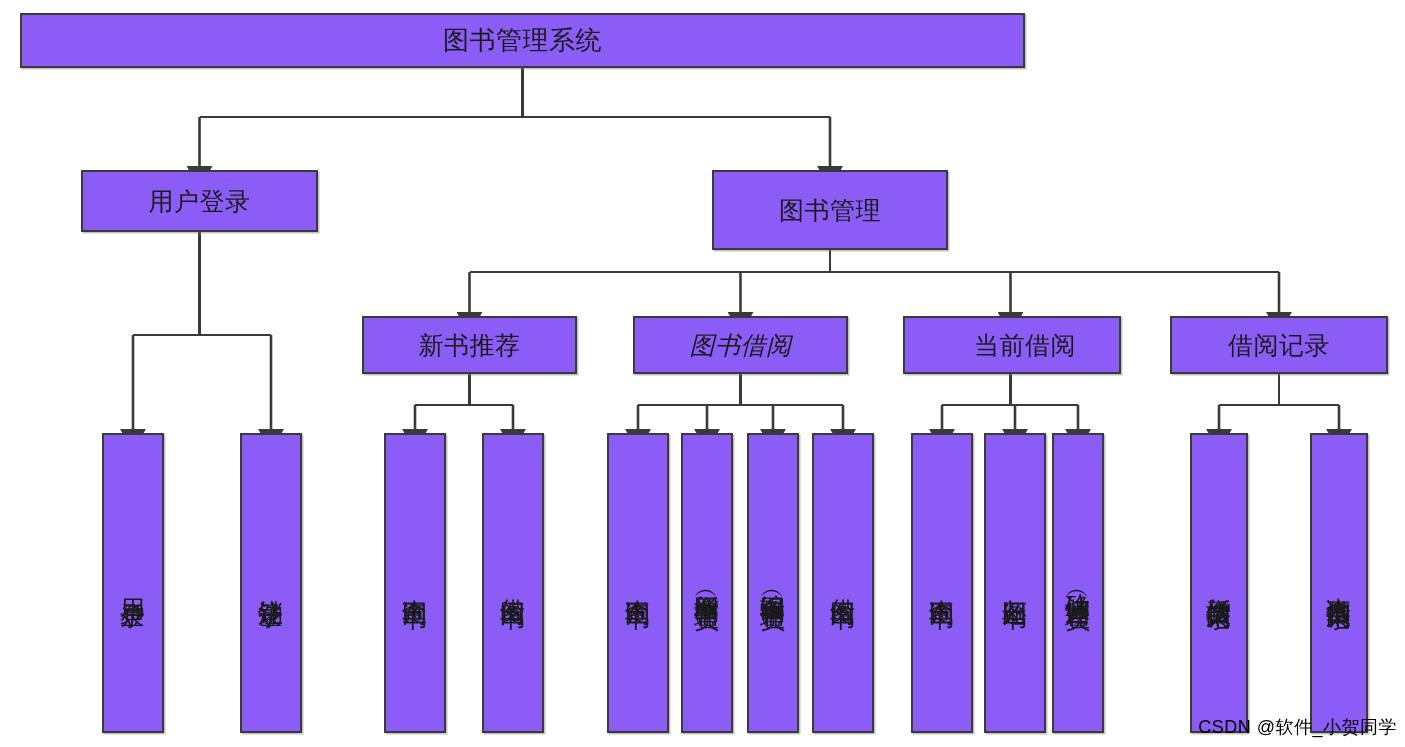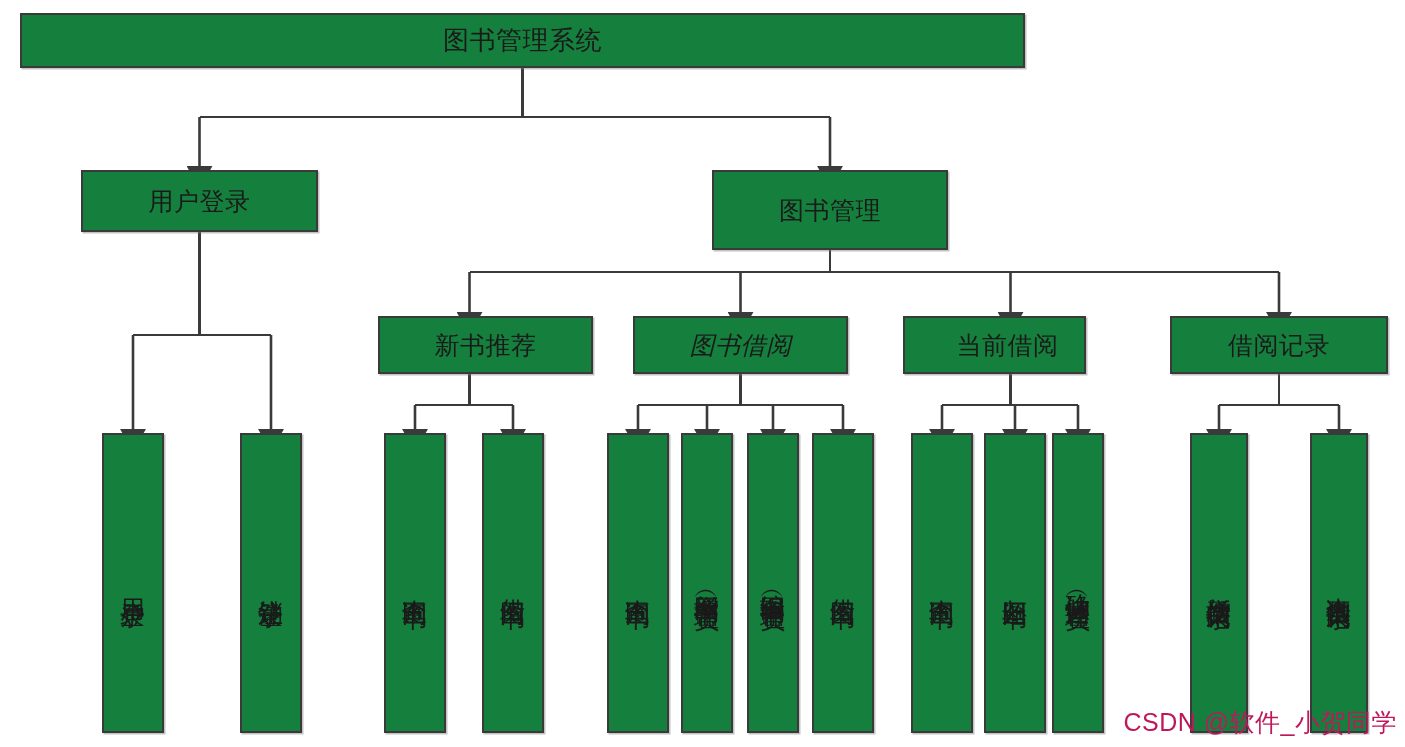--- a/index.html
+++ b/index.html
@@ -25,21 +25,21 @@
     left: 0;
     top: 0;
     width: 1405px;
     height: 747px;
     pointer-events: none;
   }
   .node {
     position: absolute;
     box-sizing: border-box;
     border: 2.5px solid #3a3a3a;
-    background: #15803d;
+    background: #8b5cf6;
     display: flex;
     align-items: center;
     justify-content: center;
     color: #1a1a1a;
     box-shadow: 1.5px 1.5px 0 rgba(120,120,120,0.45);
   }
   .node-label {
     display: block;
     text-align: center;
     line-height: 1.05;
@@ -65,22 +65,22 @@
     font-size: 25px;
     line-height: 1.12;
     letter-spacing: 2px;
     white-space: nowrap;
     max-height: 100%;
   }
   .watermark {
     position: absolute;
     right: 8px;
     bottom: 8px;
-    font-size: 25px;
-    color: #be185d;
+    font-size: 18px;
+    color: #000000;
     letter-spacing: 0.5px;
     white-space: nowrap;
     user-select: none;
   }
 </style>
 </head>
 <body>
 
 <div id="diagram-root">
 
@@ -130,27 +130,27 @@
   <div id="node-layer">
       <div class="node h root" style="left: 20px; top: 13px; width: 1005px; height: 55px;">
         <span class="node-label">图书管理系统</span>
       </div>
       <div class="node h" style="left: 81px; top: 170px; width: 237px; height: 62px;">
         <span class="node-label">用户登录</span>
       </div>
       <div class="node h" style="left: 712px; top: 170px; width: 236px; height: 80px;">
         <span class="node-label">图书管理</span>
       </div>
-      <div class="node h" style="left: 378px; top: 316px; width: 215px; height: 58px;">
+      <div class="node h" style="left: 362px; top: 316px; width: 215px; height: 58px;">
         <span class="node-label">新书推荐</span>
       </div>
       <div class="node h" style="left: 633px; top: 316px; width: 215px; height: 58px; font-style: italic;">
         <span class="node-label">图书借阅</span>
       </div>
-      <div class="node h" style="left: 903px; top: 316px; width: 183px; height: 58px; padding-left: 26px;">
+      <div class="node h" style="left: 903px; top: 316px; width: 218px; height: 58px; padding-left: 26px;">
         <span class="node-label">当前借阅</span>
       </div>
       <div class="node h" style="left: 1170px; top: 316px; width: 218px; height: 58px;">
         <span class="node-label">借阅记录</span>
       </div>
       <div class="node v" style="left: 102px; top: 433px; width: 62px; height: 300px;">
         <span class="node-label">用户登录</span>
       </div>
       <div class="node v" style="left: 240px; top: 433px; width: 62px; height: 300px;">
         <span class="node-label">注销登录</span>

